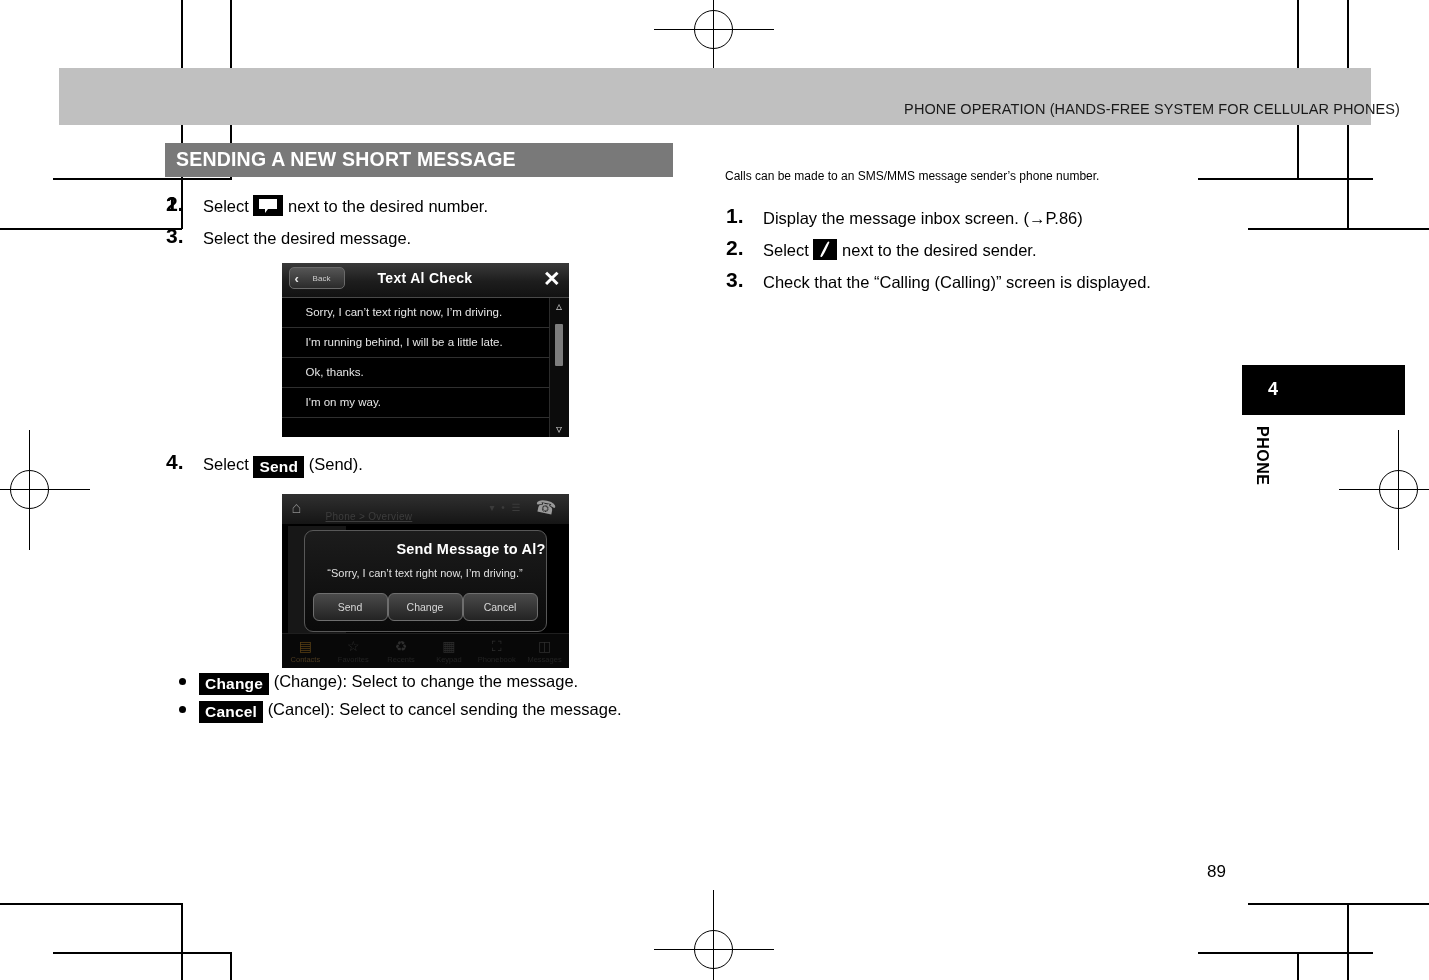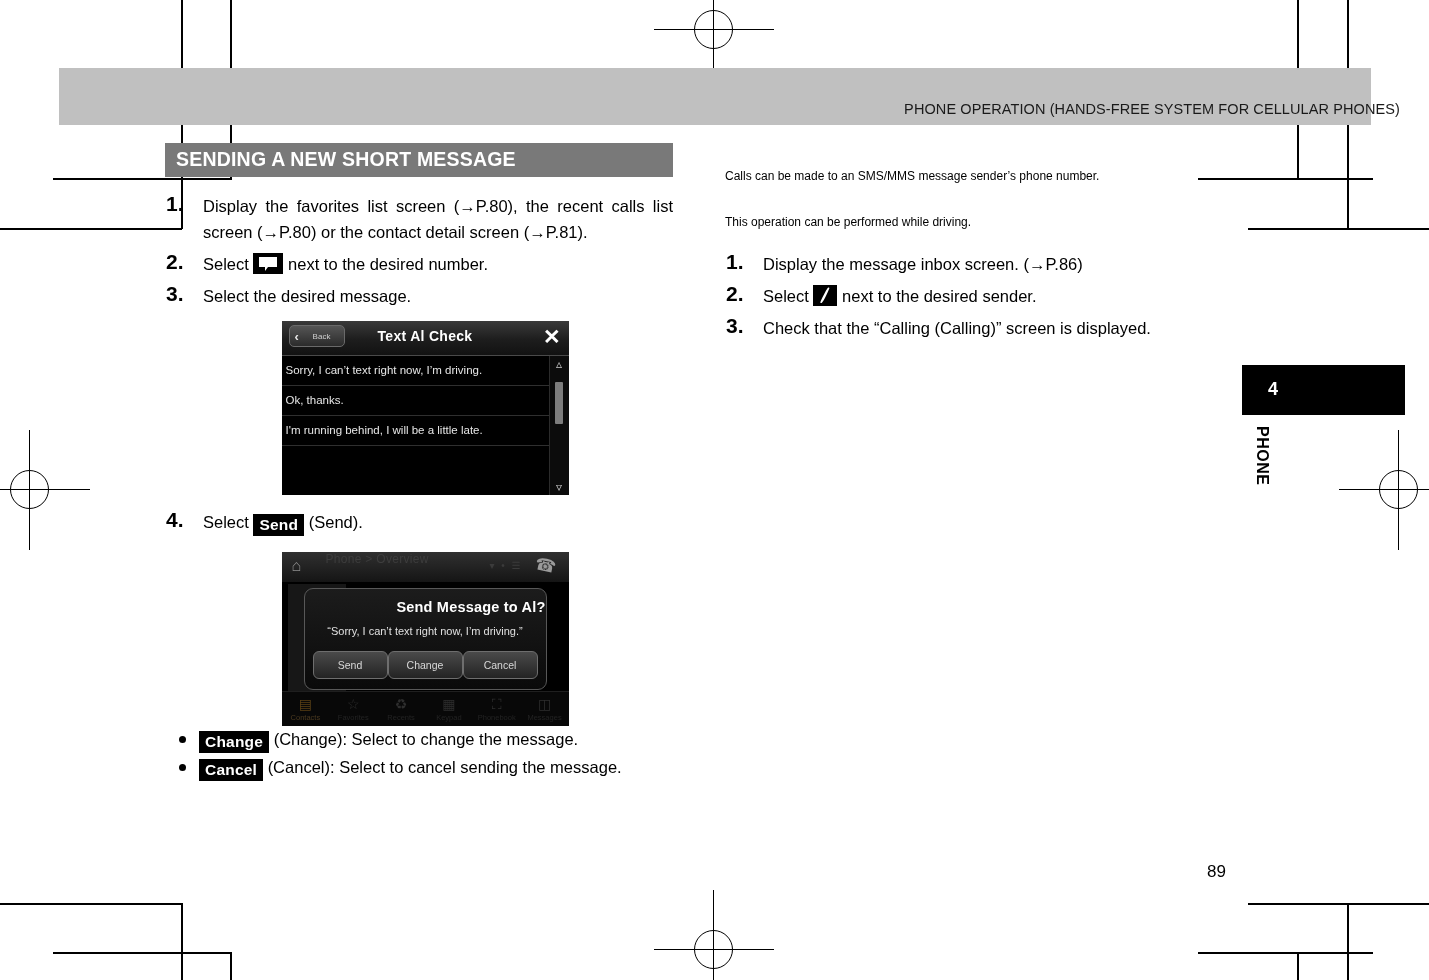--- a/index.html
+++ b/index.html
@@ -168,21 +168,21 @@
   .ml-close {
     position: absolute; right: 8px; top: 5px;
     color: #ffffff; font-size: 21px; line-height: 21px; font-weight: bold;
   }
   .ml-list { position: absolute; left: 0; top: 35px; right: 0; bottom: 0; }
   .ml-item {
     position: relative;
     height: 29px; line-height: 29px;
     color: #e6e6e6;
     font-size: 11.5px;
-    padding-left: 4px;
+    padding-left: 24px;
     border-bottom: 1px solid #2f2f2f;
     white-space: nowrap;
     overflow: hidden;
   }
   .ml-scroll {
     position: absolute; right: 0; top: 35px; width: 19px; bottom: 0;
     background: #0c0c0c; border-left: 1px solid #2b2b2b;
   }
   .ml-scroll .arrow {
     position: absolute; left: 0; width: 100%;
@@ -198,22 +198,22 @@
   
   .dl-topbar {
     position: absolute; left: 0; top: 0; width: 100%; height: 30px;
     background: linear-gradient(#303030, #151515);
   }
   .dl-home {
     position: absolute; left: 10px; top: 5px;
     color: #8d8d8d; font-size: 16px; line-height: 18px;
   }
   .dl-crumb {
-    position: absolute; left: 44px; top: 0;
-    color: #3d3d3d; font-size: 12px; letter-spacing: 0.3px;
+    position: absolute; left: 44px; top: 17px;
+    color: #3d3d3d; font-size: 10px; letter-spacing: 0.3px; text-decoration: underline;
   }
   .dl-status {
     position: absolute; right: 46px; top: 8px;
     color: #3b3b3b; font-size: 10px; letter-spacing: 2px;
   }
   .dl-handset {
     position: absolute; right: 12px; top: 4px;
     color: #9a9a9a; font-size: 17px; line-height: 19px;
     transform: rotate(12deg);
   }
@@ -340,21 +340,20 @@
 <div class="header-title">PHONE OPERATION (HANDS-FREE SYSTEM FOR CELLULAR PHONES)</div>
 
 <div class="col col-left">
 
   <div class="section-bar">SENDING A NEW SHORT MESSAGE</div>
 
   <div class="steps">
 
     <div class="step">
       <span class="num">1.</span>
-      <span>Display the favorites list screen (→P.80), the recent calls list screen (→P.80) or the contact detail screen (→P.81).</span>
     </div>
 
     <div class="step left-align">
       <span class="num">2.</span>
       <span>Select</span>
       <span class="icon-key">
         <svg width="30" height="21" viewBox="0 0 30 21">
           <path d="M6 4 H24 V14 H15 L12 18 V14 H6 Z" fill="#ffffff"></path>
         </svg>
       </span>
@@ -371,22 +370,23 @@
     <div class="ml-topbar"></div>
     <div class="ml-back">
       <span class="chev">‹</span>
       <span>Back</span>
     </div>
     <div class="ml-title">Text Al Check</div>
     <div class="ml-close">✕</div>
 
     <div class="ml-list">
       <div class="ml-item">Sorry, I can’t text right now, I’m driving.</div>
+      <div class="ml-item">I'm running behind, I will be a little late.</div>
       <div class="ml-item">Ok, thanks.</div>
-      <div class="ml-item">I'm running behind, I will be a little late.</div>
+      <div class="ml-item">I'm on my way.</div>
     </div>
 
     <div class="ml-scroll">
       <div class="arrow up">▵</div>
       <div class="thumb"></div>
       <div class="arrow down">▿</div>
     </div>
   </div>
 
   <div class="steps" style="margin-top:14px;">
@@ -455,21 +455,20 @@
       <span class="keycap">Cancel</span>
       <span>(Cancel): Select to cancel sending the message.</span>
     </div>
   </div>
 </div>
 
 <div class="col col-right">
 
 
   <div class="para">Calls can be made to an SMS/MMS message sender’s phone number.</div>
-  <div class="para nojust">This operation can be performed while driving.</div>
 
   <div class="steps">
     <div class="step left-align">
       <span class="num">1.</span>
       <span>Display the message inbox screen. (→P.86)</span>
     </div>
 
     <div class="step left-align">
       <span class="num">2.</span>
       <span>Select</span>

